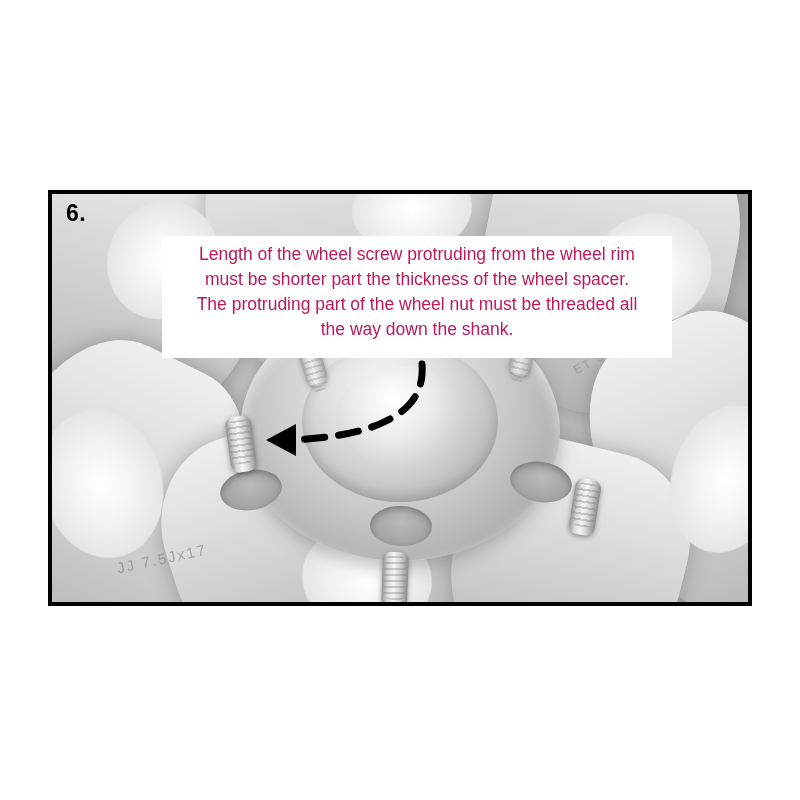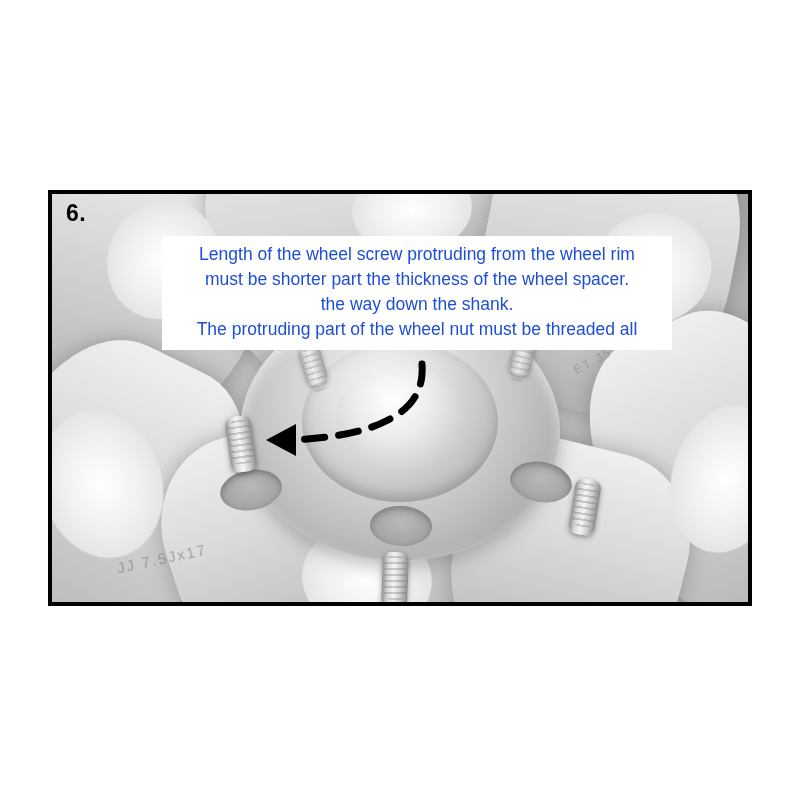--- a/index.html
+++ b/index.html
@@ -178,26 +178,26 @@
     letter-spacing: 0.5px;
   }
 
   
   #caption {
     position: absolute;
     left: 110px;
     top: 42px;
     width: 510px;
     background: #ffffff;
-    padding: 6px 8px 8px 8px;
+    padding: 6px 8px 16px 8px;
     box-sizing: border-box;
     text-align: center;
     font-size: 17.5px;
     line-height: 25px;
-    color: #1d4ed8;
+    color: #be185d;
   }
 
   
   #arrow-layer {
     position: absolute;
     inset: 0;
     pointer-events: none;
   }
 </style>
 </head>
@@ -244,18 +244,18 @@
         <path d="M 370 170 C 372 196, 360 214, 336 226 C 310 240, 272 244, 242 246" fill="none" stroke="#000000" stroke-width="7" stroke-linecap="round" stroke-dasharray="20 14"></path>
         <polygon points="244,230 214,246 244,262" fill="#000000"></polygon>
       </svg>
     </div>
 
     <div id="step-number">6.</div>
 
     <div id="caption">
       <div>Length of the wheel screw protruding from the wheel rim</div>
       <div>must be shorter part the thickness of the wheel spacer.</div>
+      <div>The protruding part of the wheel nut must be threaded all</div>
       <div>the way down the shank.</div>
-      <div>The protruding part of the wheel nut must be threaded all</div>
     </div>
 
   </div>
 </div>
 
 </body></html>

